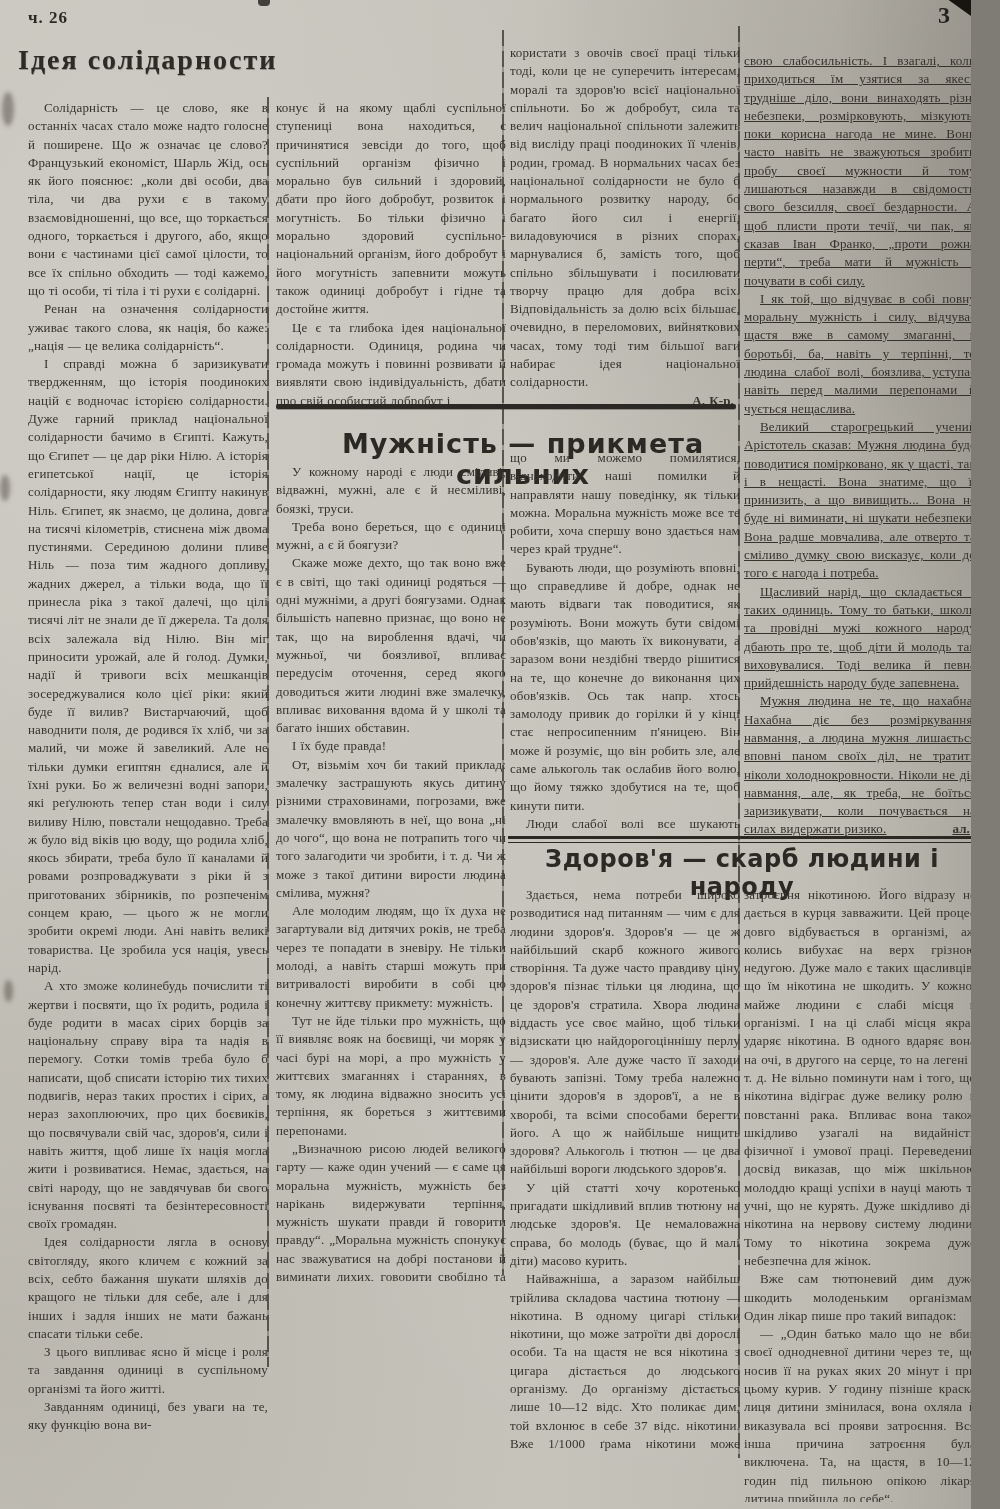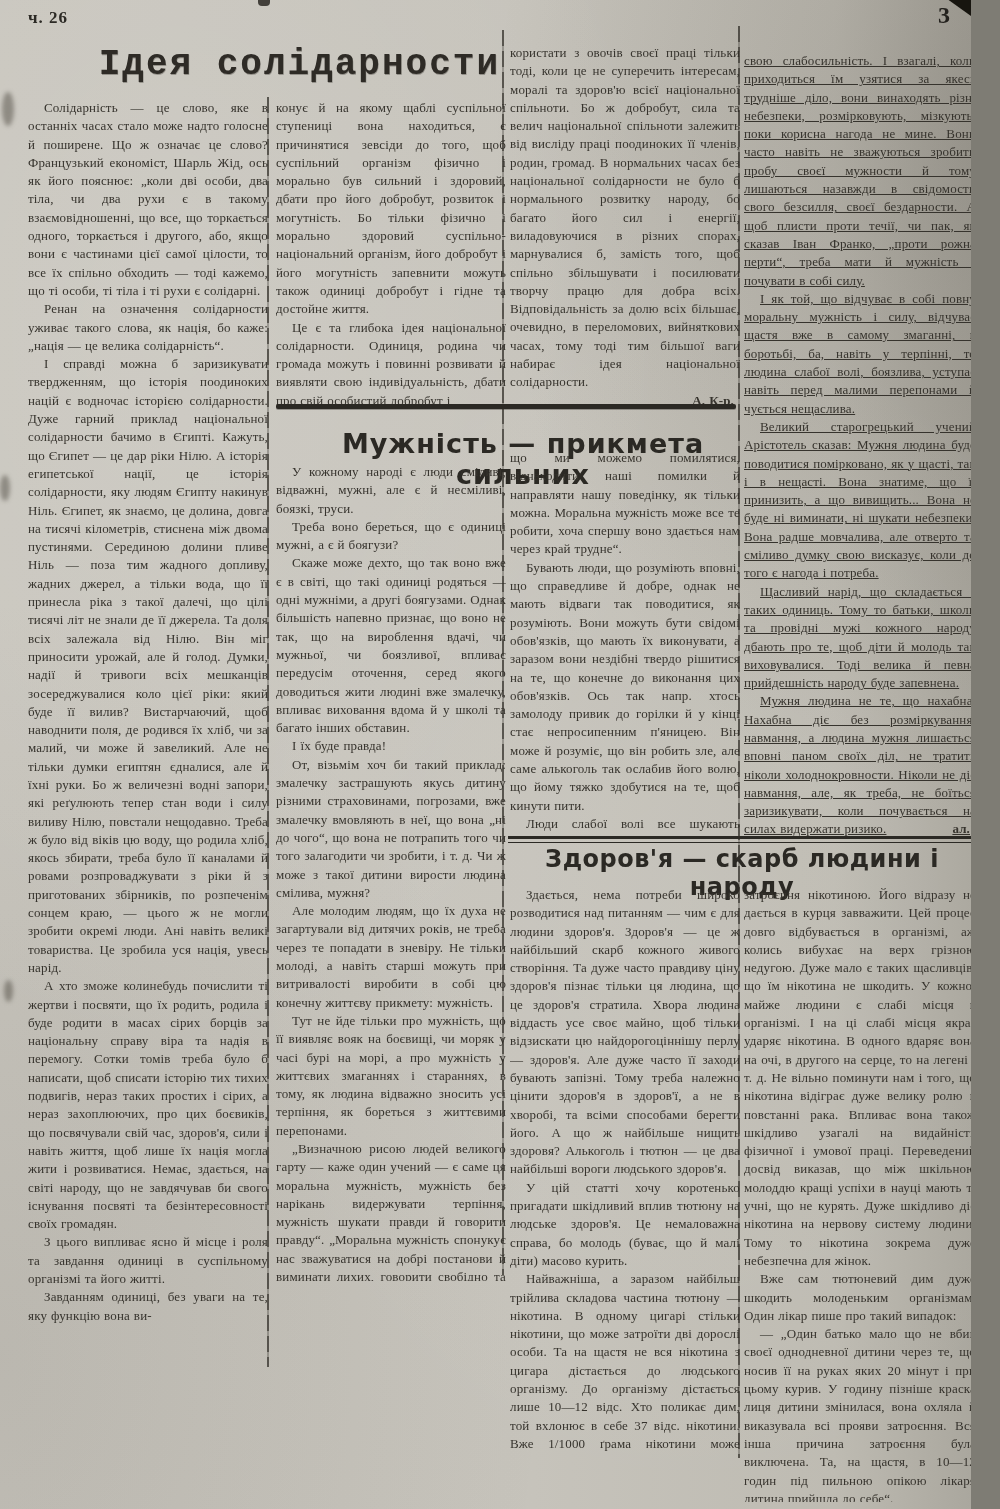--- a/index.html
+++ b/index.html
@@ -21,23 +21,23 @@
   }
   .para{margin:0; text-indent:16px; text-align:justify;}
   .cont{text-indent:0;}
   .plist{display:block;}
   .sig{margin:0; text-align:right; font-weight:bold; text-indent:0; padding-right:6px;}
   .sig-inline{margin-top:-18.3px;text-align:right;}
   .issue{position:absolute; left:28px; top:8px; font-weight:bold; font-size:17px; letter-spacing:1px; color:#2c2a25;}
   .pageno{position:absolute; left:938px; top:2px; font-weight:bold; font-size:24px; color:#24221e;}
   .h1{
     position:absolute; left:18px; top:44px; width:482px; margin:0;
-    text-align:right; font-size:36px; font-weight:bold; letter-spacing:2px;
+    text-align:left; font-size:28px; font-weight:bold; letter-spacing:2px;
     color:#2e2b26; text-shadow:0.5px 0.5px 0 rgba(46,43,38,0.35);
-    font-family:Liberation Mono, monospace;
+    font-family:Liberation Serif, serif;
   }
   .h2{
     position:absolute; left:276px; top:412px; width:462px; margin:16px;
     text-align:center; font-size:27px; font-weight:bold; letter-spacing:1px;
     color:#2b2924; font-family:"DejaVu Sans","Liberation Sans",sans-serif;
   }
   .h3{
     position:absolute; left:508px; top:845px; width:468px; margin:0;
     text-align:center; font-size:24px; font-weight:bold; letter-spacing:0.5px;
     color:#2b2924; font-family:"DejaVu Sans","Liberation Sans",sans-serif;
@@ -67,20 +67,21 @@
   <div class="pageno">3</div>
 
   <h1 class="h1">Ідея солідарности</h1>
 
   <div class="col" style="left:28px;top:99px;width:240px;height:1368px;">
     <div class="plist">
         <p class="para">Солідарність — це слово, яке в останніх часах стало може надто голосне й поширене. Що ж означає це слово? Французький економіст, Шарль Жід, ось як його пояснює: „коли дві особи, два тіла, чи два рухи є в такому взаємовідношенні, що все, що торкається одного, торкається і другого, або, якщо вони є частинами цієї самої цілости, то все їх спільно обходить — тоді кажемо, що ті особи, ті тіла і ті рухи є солідарні.</p>
         <p class="para">Ренан на означення солідарности уживає такого слова, як нація, бо каже: „нація — це велика солідарність“.</p>
         <p class="para">І справді можна б заризикувати твердженням, що історія поодиноких націй є водночас історією солідарности. Дуже гарний приклад національної солідарности бачимо в Єгипті. Кажуть, що Єгипет — це дар ріки Нілю. А історія египетської нації, це історія солідарности, яку людям Єгипту накинув Ніль. Єгипет, як знаємо, це долина, довга на тисячі кілометрів, стиснена між двома пустинями. Серединою долини пливе Ніль — поза тим жадного допливу, жадних джерел, а тільки вода, що її принесла ріка з такої далечі, що цілі тисячі літ не знали де її джерела. Та доля всіх залежала від Нілю. Він міг приносити урожай, але й голод. Думки, надії й тривоги всіх мешканців зосереджувалися коло цієї ріки: який буде її вилив? Вистарчаючий, щоб наводнити поля, де родився їх хліб, чи за малий, чи може й завеликий. Але не тільки думки египтян єдналися, але й їхні руки. Бо ж величезні водні запори, які реґулюють тепер стан води і силу виливу Нілю, повстали нещодавно. Треба ж було від віків цю воду, що родила хліб, якось збирати, треба було її каналами й ровами розпроваджувати з ріки й з приготованих збірників, по розпеченім сонцем краю, — цього ж не могли зробити окремі люди. Ані навіть великі товариства. Це зробила уся нація, увесь нарід.</p>
         <p class="para">А хто зможе колинебудь почислити ті жертви і посвяти, що їх родить, родила і буде родити в масах сірих борців за національну справу віра та надія в перемогу. Сотки томів треба було б написати, щоб списати історію тих тихих подвигів, нераз таких простих і сірих, а нераз захоплюючих, про цих боєвиків, що посвячували свій час, здоров'я, сили і навіть життя, щоб лише їх нація могла жити і розвиватися. Немає, здається, на світі народу, що не завдячував би свого існування посвяті та безінтересовності своїх громадян.</p>
+        <p class="para">Ідея солідарности лягла в основу світогляду, якого кличем є кожний за всіх, себто бажання шукати шляхів до кращого не тільки для себе, але і для інших і задля інших не мати бажань спасати тільки себе.</p>
         <p class="para">З цього випливає ясно й місце і роля та завдання одиниці в суспільному організмі та його житті.</p>
         <p class="para">Завданням одиниці, без уваги на те, яку функцію вона ви-</p>
       </div>
   </div>
 
   <div class="col" style="left:276px;top:99px;width:230px;height:306px;">
     <p class="para cont">конує й на якому щаблі суспільної ступениці вона находиться, є причинятися зевсіди до того, щоб суспільний організм фізично і морально був сильний і здоровий, дбати про його добробут, розвиток і могутність. Бо тільки фізично і морально здоровий суспільно-національний організм, його добробут і його могутність запевнити можуть також одиниці добробут і гідне та достойне життя.</p>
     <div class="plist">
         <p class="para">Це є та глибока ідея національної солідарности. Одиниця, родина чи громада можуть і повинні розвивати й виявляти свою індивідуальність, дбати про свій особистий добробут і</p>
       </div>

